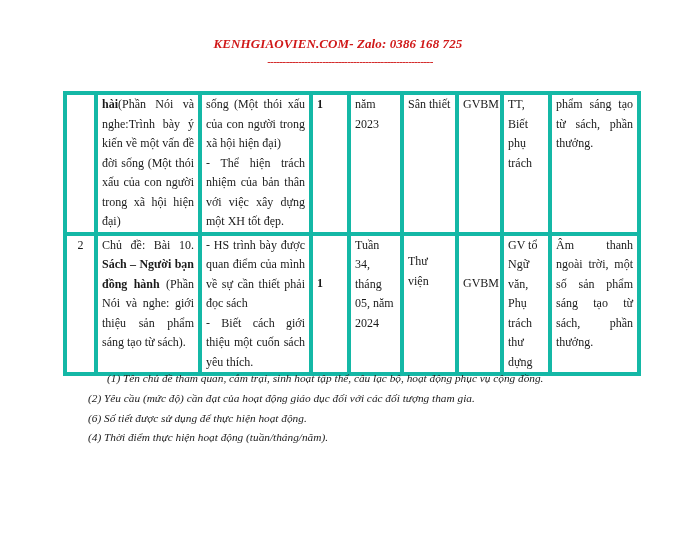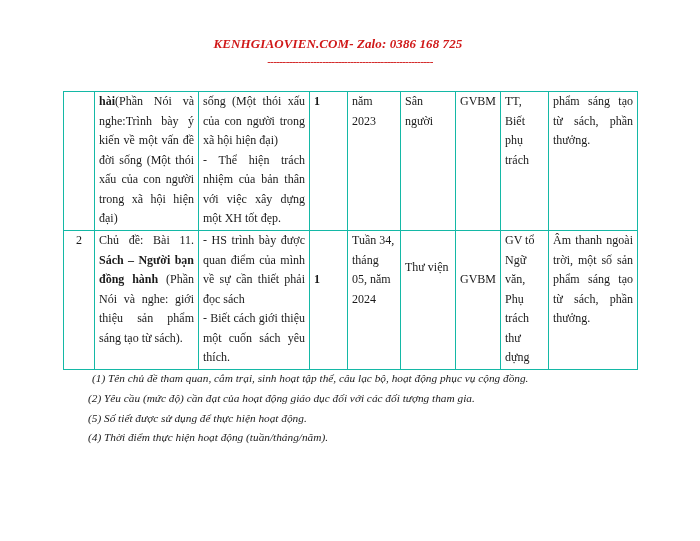--- a/index.html
+++ b/index.html
@@ -17,21 +17,21 @@
       position: absolute; left: 0; top: 55px; width: 700px; text-align: center;
       color: #d01818; font-weight: bold; font-size: 11px; letter-spacing: -0.6px;
       line-height: 12px;
     }
     table.plan {
       position: absolute; left: 63px; top: 91px; width: 574px;
       border-collapse: collapse; table-layout: fixed;
       font-size: 12px; line-height: 19.5px;
     }
     table.plan td {
-      border: 1px solid #14b8a6; vertical-align: top;
+      border: 4px solid #14b8a6; vertical-align: top;
       padding: 0 4px 0 4px;
     }
     .just { text-align: justify; text-align-last: left; }
     .center { text-align: center; }
     .b { font-weight: bold; }
     .notes {
       position: absolute; left: 0; top: 369px; width: 700px;
       font-style: italic; font-size: 11.3px; line-height: 19.5px;
     }
     .notes .n { position: absolute; white-space: nowrap; }
@@ -57,40 +57,40 @@
   <tbody>
       <tr style="height:139px">
     <td class="center"></td>
     <td class="just"><span class="b">hài</span><span>(Phần Nói và nghe:Trình bày ý kiến về một vấn đề đời sống (Một thói xấu của con người trong xã hội hiện đại)</span></td>
     <td class="just">
       <div>sống (Một thói xấu của con người trong xã hội hiện đại)</div>
       <div>- Thể hiện trách nhiệm của bản thân với việc xây dựng một XH tốt đẹp.</div>
     </td>
     <td class="b">1</td>
     <td>năm 2023</td>
-    <td>Sân người</td>
+    <td>Sân thiết</td>
     <td>GVBM</td>
     <td>TT, Biết phụ trách</td>
     <td class="just">phẩm sáng tạo từ sách, phần thưởng.</td>
   </tr>
   <tr style="height:139px">
     <td class="center">2</td>
-    <td class="just"><span>Chủ đề: Bài 11.</span> <span class="b">Sách – Người bạn đồng hành</span> <span>(Phần Nói và nghe: giới thiệu sản phẩm sáng tạo từ sách).</span></td>
+    <td class="just"><span>Chủ đề: Bài 10.</span> <span class="b">Sách – Người bạn đồng hành</span> <span>(Phần Nói và nghe: giới thiệu sản phẩm sáng tạo từ sách).</span></td>
     <td class="just">
       <div>- HS trình bày được quan điểm của mình về sự cần thiết phải đọc sách</div>
       <div>- Biết cách giới thiệu một cuốn sách yêu thích.</div>
     </td>
     <td class="b" style="vertical-align:middle; padding-bottom:40px">1</td>
     <td>Tuần 34, tháng 05, năm 2024</td>
     <td style="vertical-align:middle; padding-bottom:64px">Thư viện</td>
     <td style="vertical-align:middle; padding-bottom:40px">GVBM</td>
     <td>GV tổ Ngữ văn, Phụ trách thư dựng</td>
     <td class="just">Âm thanh ngoài trời, một số sản phẩm sáng tạo từ sách, phần thưởng.</td>
   </tr>
 </tbody>
   </table>
 
 <div class="notes">
-  <div class="n" style="left:92px; top:0px">(1) Tên chủ đề tham quan, cắm trại, sinh hoạt tập thể, câu lạc bộ, hoạt động phục vụ cộng đồng.</div>
+  <div class="n" style="left:107px; top:0px">(1) Tên chủ đề tham quan, cắm trại, sinh hoạt tập thể, câu lạc bộ, hoạt động phục vụ cộng đồng.</div>
   <div class="n" style="left:88px; top:20px">(2) Yêu cầu (mức độ) cần đạt của hoạt động giáo dục đối với các đối tượng tham gia.</div>
-  <div class="n" style="left:88px; top:40px">(5) Số tiết được sử dụng để thực hiện hoạt động.</div>
+  <div class="n" style="left:88px; top:40px">(6) Số tiết được sử dụng để thực hiện hoạt động.</div>
   <div class="n" style="left:88px; top:59px">(4) Thời điểm thực hiện hoạt động (tuần/tháng/năm).</div>
 </div>
 
 </body></html>

